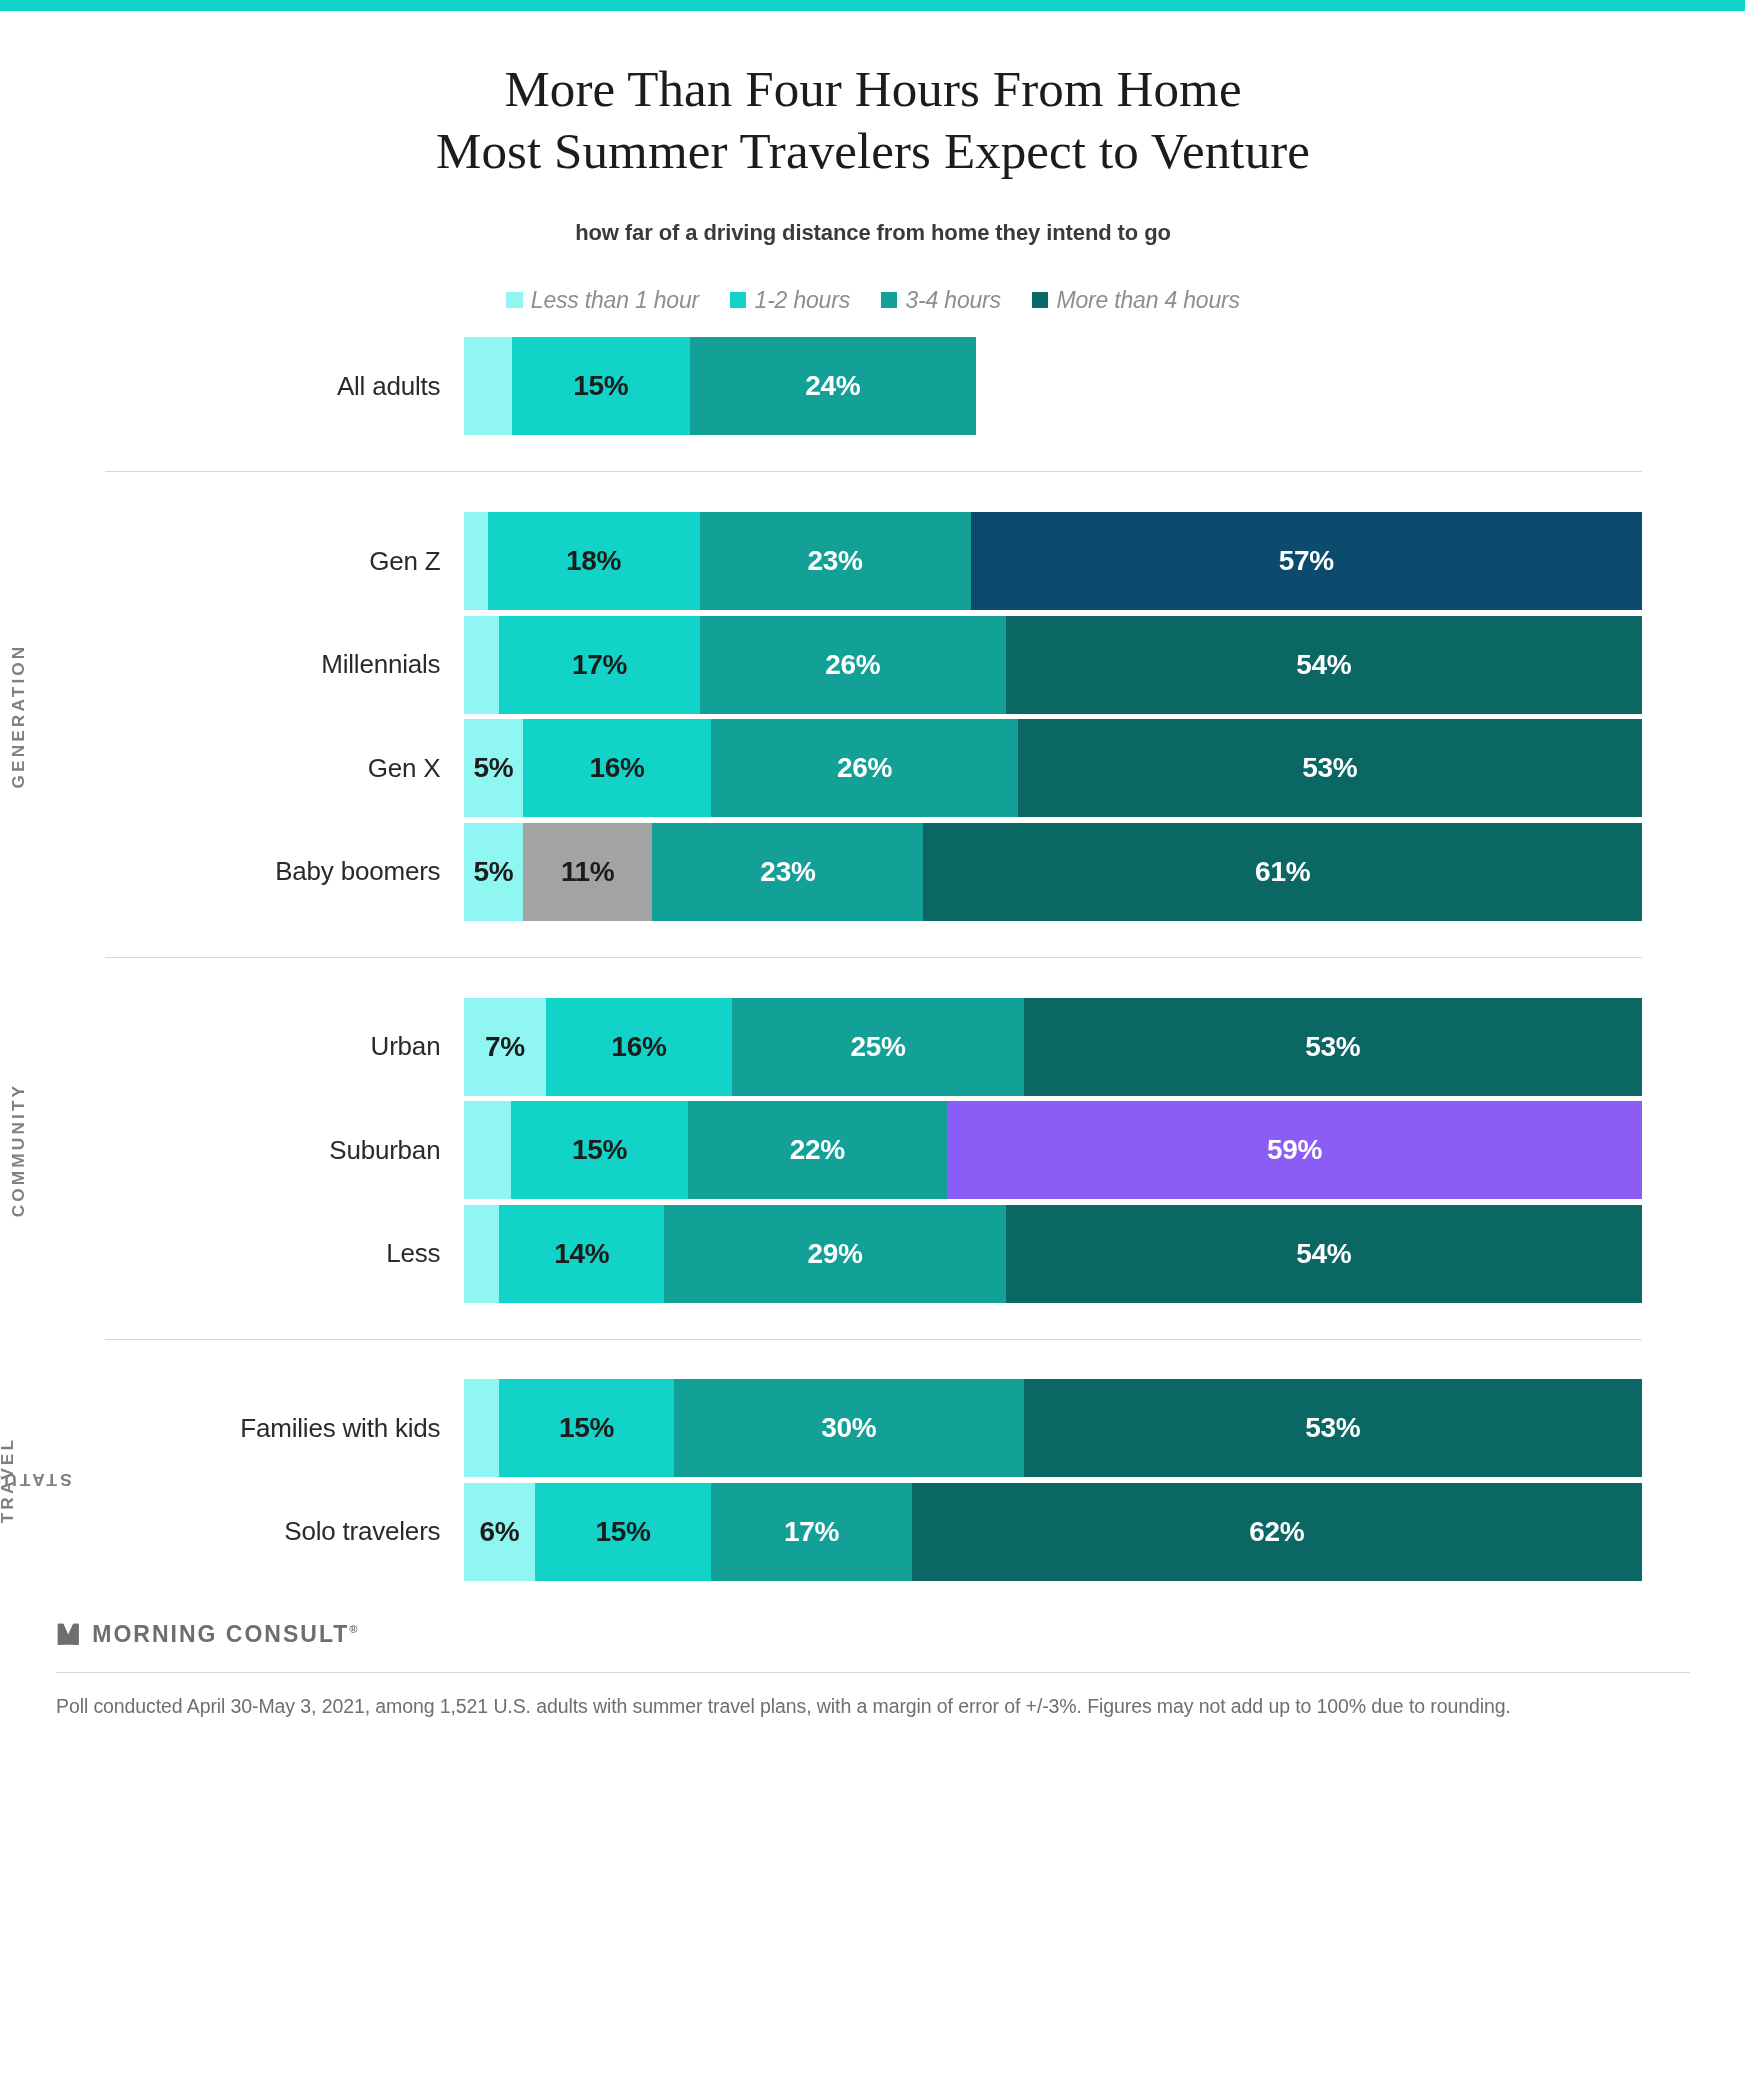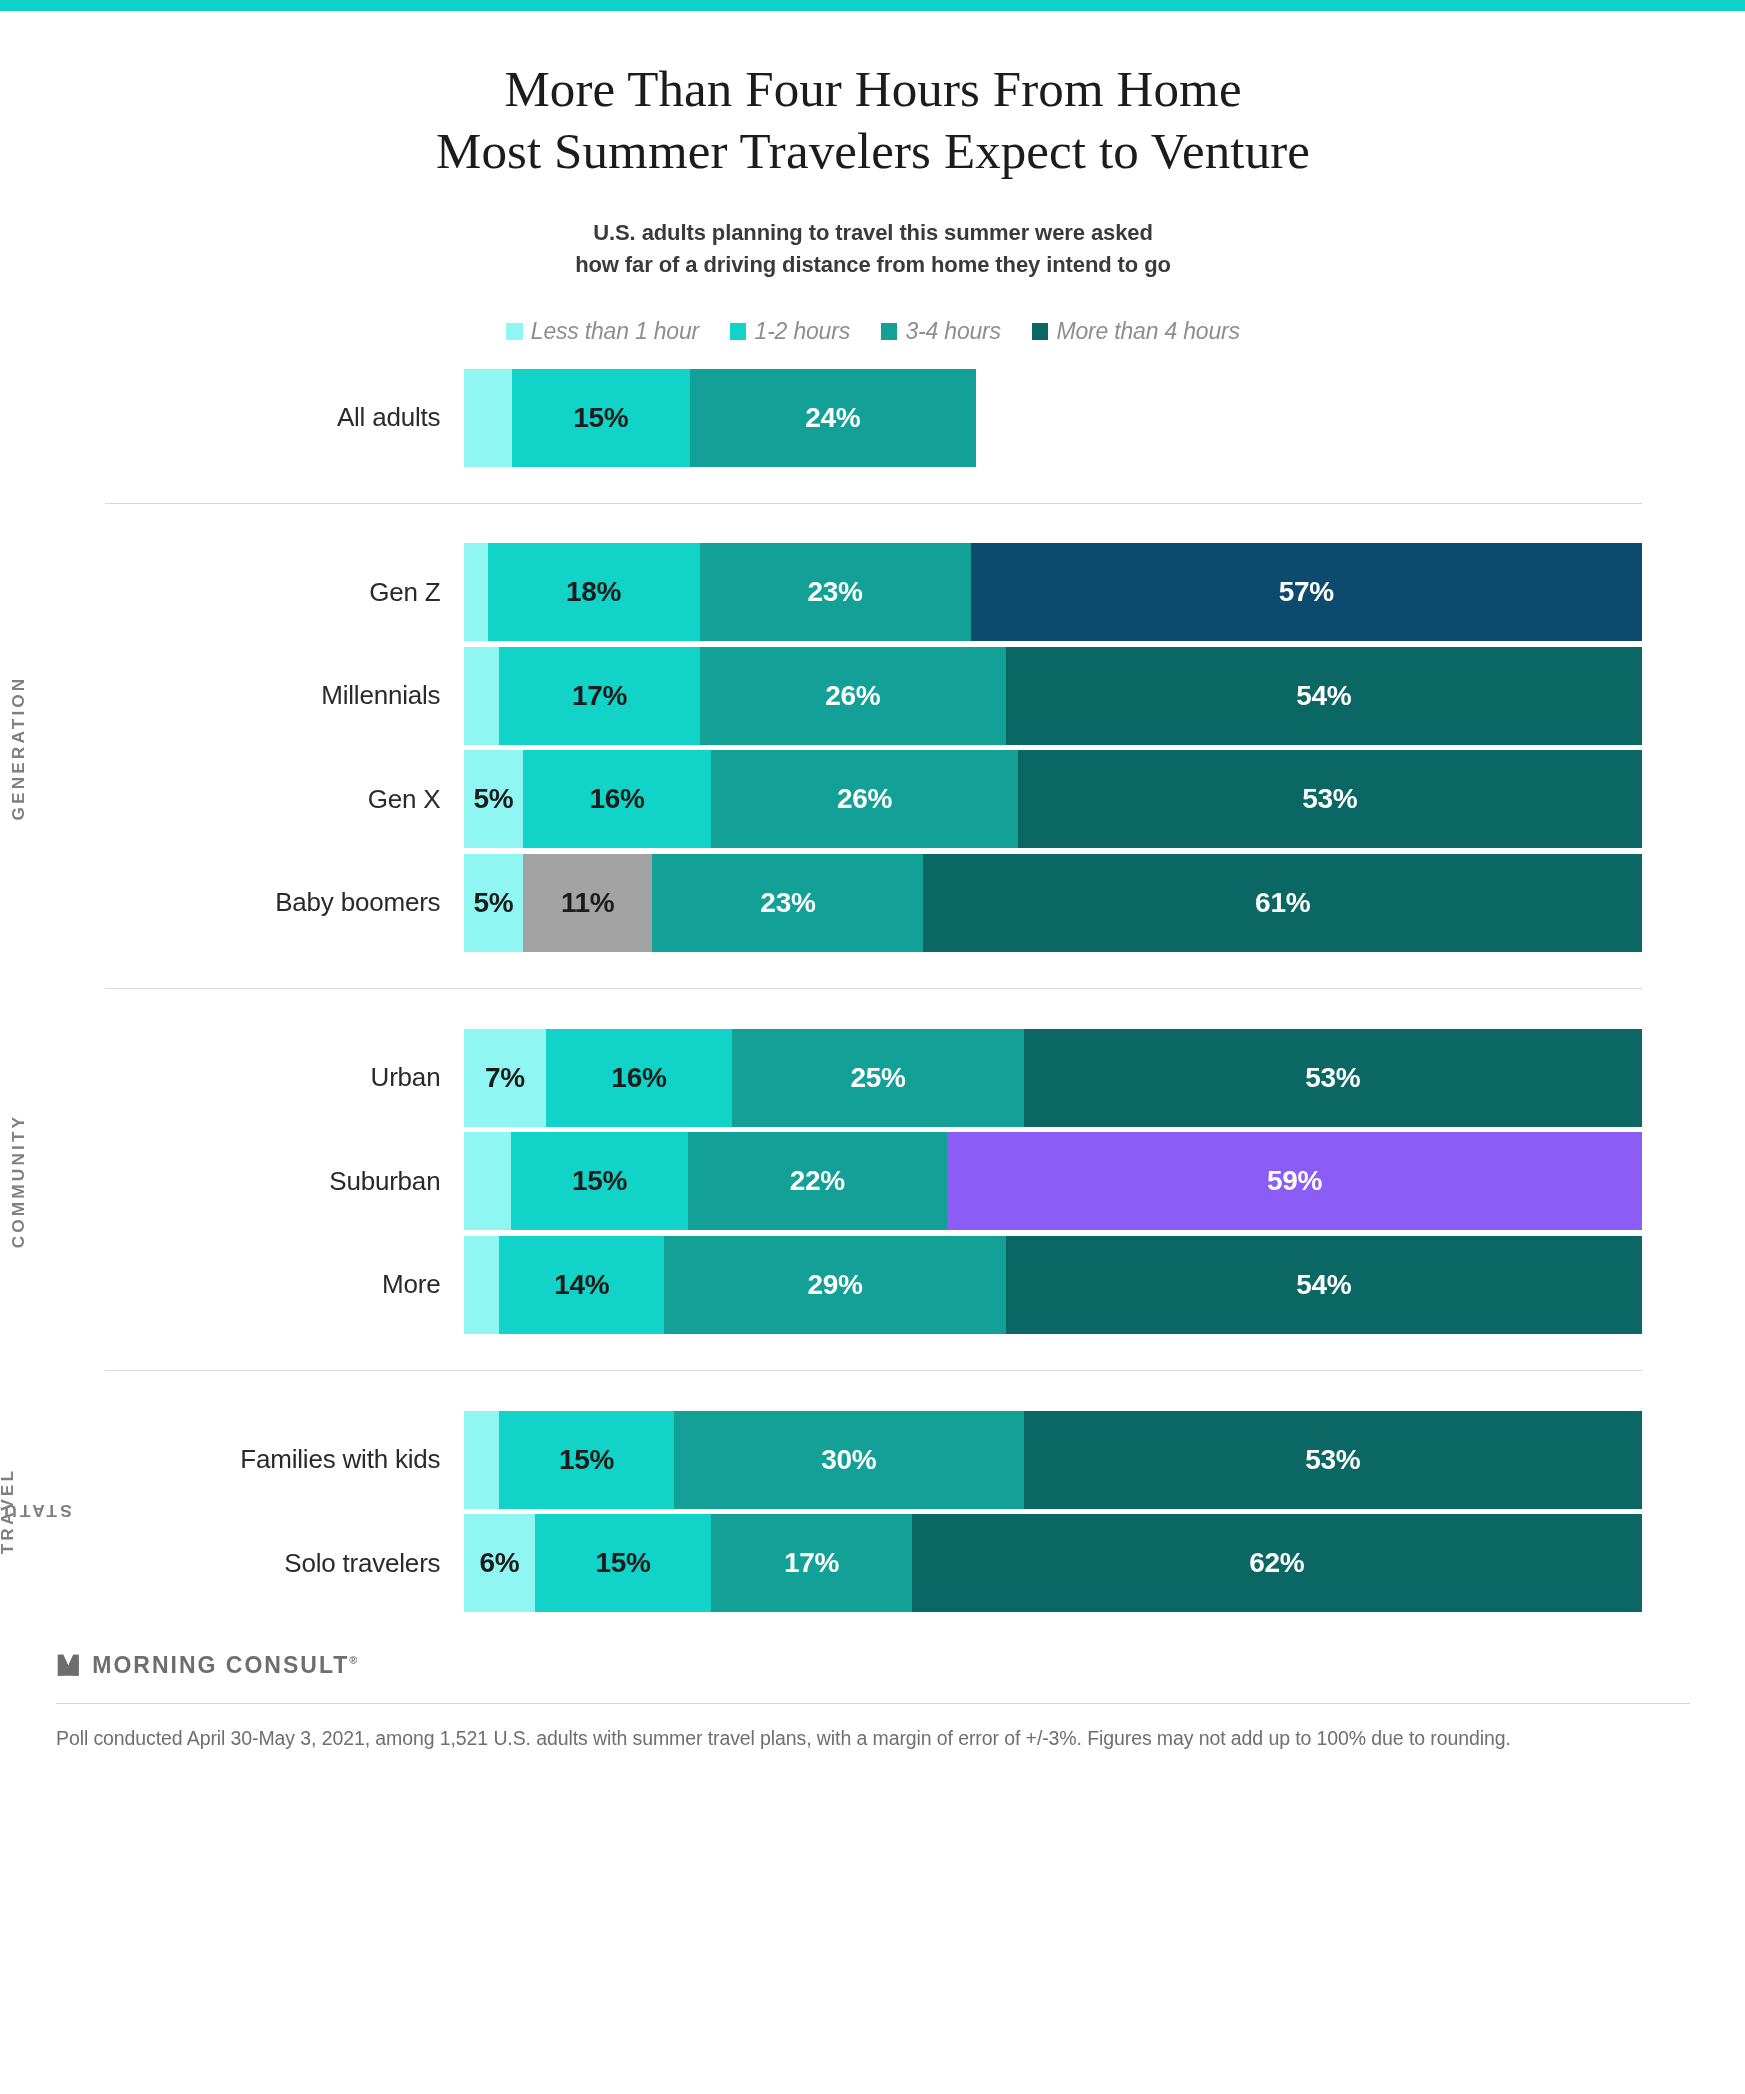--- a/index.html
+++ b/index.html
@@ -207,21 +207,20 @@
 <div class="accent-bar"></div>
 
 <div class="page">
 
   <h1 class="title">
     <span class="line">More Than Four Hours From Home</span>
     <span class="line">Most Summer Travelers Expect to Venture</span>
   </h1>
 
   <div class="subtitle">
-    <span class="line">U.S. adults planning to travel this summer were asked</span>
     <span class="line">how far of a driving distance from home they intend to go</span>
   </div>
 
   <div class="legend" id="legend">
       <div class="legend-item">
         <span class="legend-swatch" style="background: rgb(143, 246, 242);"></span>
         <span class="legend-label">Less than 1 hour</span>
       </div>
       <div class="legend-item">
         <span class="legend-swatch" style="background: rgb(17, 211, 199);"></span>
@@ -311,21 +310,21 @@
         <div class="row">
           <div class="row-label">Suburban</div>
           <div class="bar">
             <div class="seg" style="flex: 0 0 4%; background: rgb(143, 246, 242); color: rgb(28, 28, 28);"></div>
             <div class="seg" style="flex: 0 0 15%; background: rgb(17, 211, 199); color: rgb(28, 28, 28);">15%</div>
             <div class="seg" style="flex: 0 0 22%; background: rgb(19, 160, 151); color: rgb(255, 255, 255);">22%</div>
             <div class="seg" style="flex: 0 0 59%; background: #8b5cf6; color: rgb(255, 255, 255);">59%</div>
           </div>
         </div>
         <div class="row">
-          <div class="row-label">More</div>
+          <div class="row-label">Less</div>
           <div class="bar">
             <div class="seg" style="flex: 0 0 3%; background: rgb(143, 246, 242); color: rgb(28, 28, 28);"></div>
             <div class="seg" style="flex: 0 0 14%; background: rgb(17, 211, 199); color: rgb(28, 28, 28);">14%</div>
             <div class="seg" style="flex: 0 0 29%; background: rgb(19, 160, 151); color: rgb(255, 255, 255);">29%</div>
             <div class="seg" style="flex: 0 0 54%; background: rgb(10, 103, 99); color: rgb(255, 255, 255);">54%</div>
           </div>
         </div>
       </div>
       <div class="gap-sm"></div>
       <div class="divider"></div>

